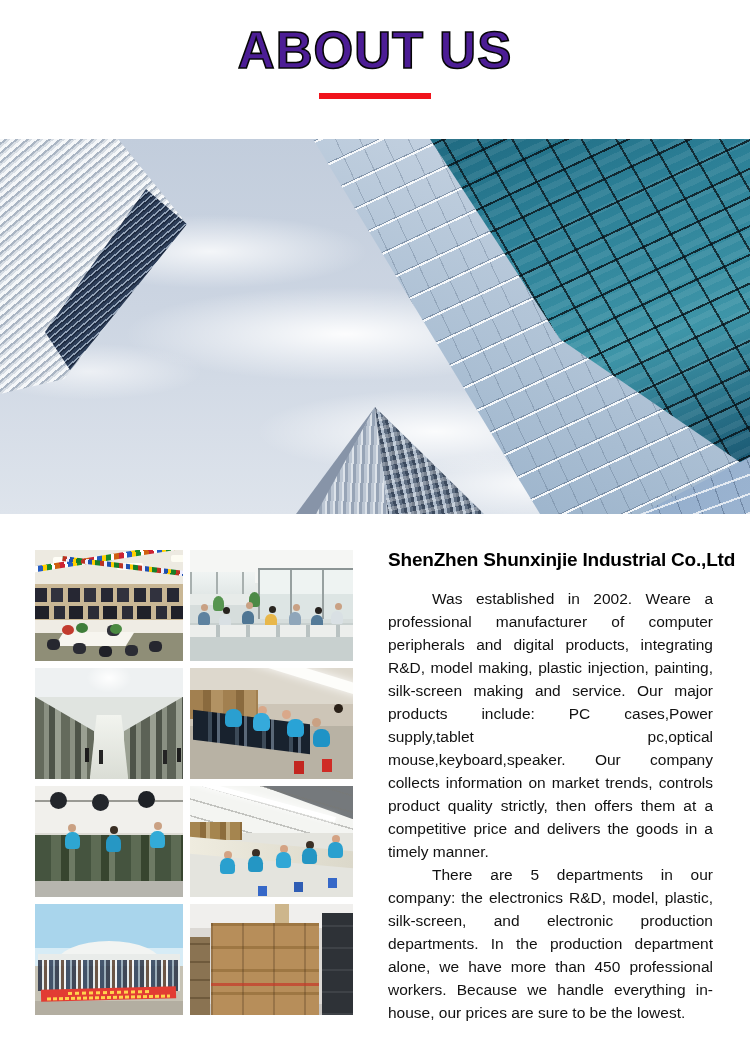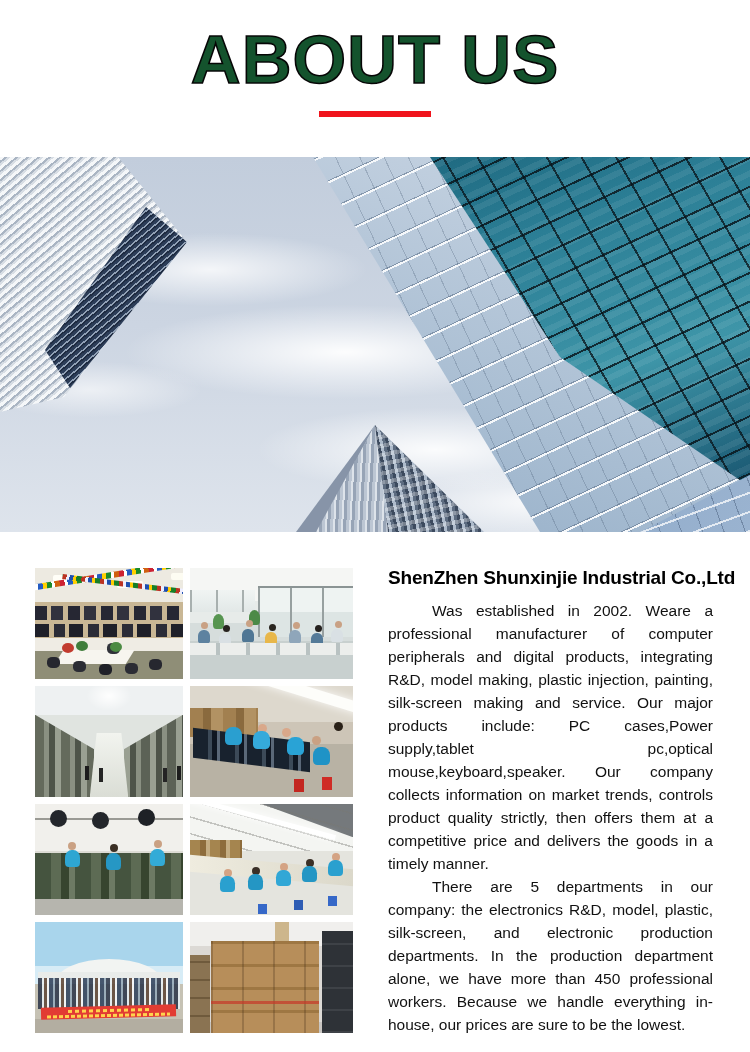--- a/index.html
+++ b/index.html
@@ -2,21 +2,21 @@
 <html><head>
 <meta charset="utf-8">
 <style>
   * { box-sizing: border-box; margin: 0; padding: 0; }
   html,body { background:#fff; }
   body { font-family: "Liberation Sans", sans-serif; }
   .page { position:relative; width:750px; height:1052px; margin:0 auto; background:#fff; overflow:hidden; }
 
   
   .hdr { padding-top:25px; text-align:center; }
-  .hdr h1 { font-size:69px; line-height:1; font-weight:bold; color:#14532d;
+  .hdr h1 { font-size:51px; line-height:1; font-weight:bold; color:#4c1d95;
             letter-spacing:1px; -webkit-text-stroke:1.6px #060606; }
   .red-line { width:112px; height:6px; margin:17px auto 0; background:#f0141c; }
 
   
   .hero { position:relative; margin-top:40px; height:375px; overflow:hidden;
     background:
       radial-gradient(42% 18% at 46% 52%, rgba(255,255,255,.95), rgba(255,255,255,0) 70%),
       radial-gradient(30% 14% at 28% 30%, rgba(255,255,255,.8), rgba(255,255,255,0) 70%),
       radial-gradient(34% 16% at 58% 78%, rgba(255,255,255,.9), rgba(255,255,255,0) 70%),
       radial-gradient(26% 12% at 72% 92%, rgba(255,255,255,.85), rgba(255,255,255,0) 75%),
@@ -184,21 +184,21 @@
   .p8-red { left:13%; right:21%; top:17%; bottom:0;
     background:repeating-linear-gradient(0deg, rgba(0,0,0,0) 0 29px, rgba(198,56,40,.7) 29px 32px, rgba(0,0,0,0) 32px 66px); }
   .p8-stackR { right:0; top:8%; width:19%; bottom:0;
     background:
       repeating-linear-gradient(0deg, rgba(255,255,255,.08) 0 2px, rgba(0,0,0,0) 2px 22px),
       #2e3237; }
 
   
   .txt { width:325px; flex:none; color:#111; }
   .txt h2 { font-size:19px; line-height:1; font-weight:bold; color:#000; text-align:center;
-            margin-bottom:12px; letter-spacing:-0.2px; white-space:nowrap; }
+            margin-bottom:18px; letter-spacing:-0.2px; white-space:nowrap; }
   .txt p { font-size:15.5px; line-height:23px; text-align:justify; text-indent:44px; }
 </style>
 </head>
 <body>
 
 <div class="page">
 
   <div class="hdr">
     <h1>ABOUT US</h1>
     <div class="red-line"></div>

